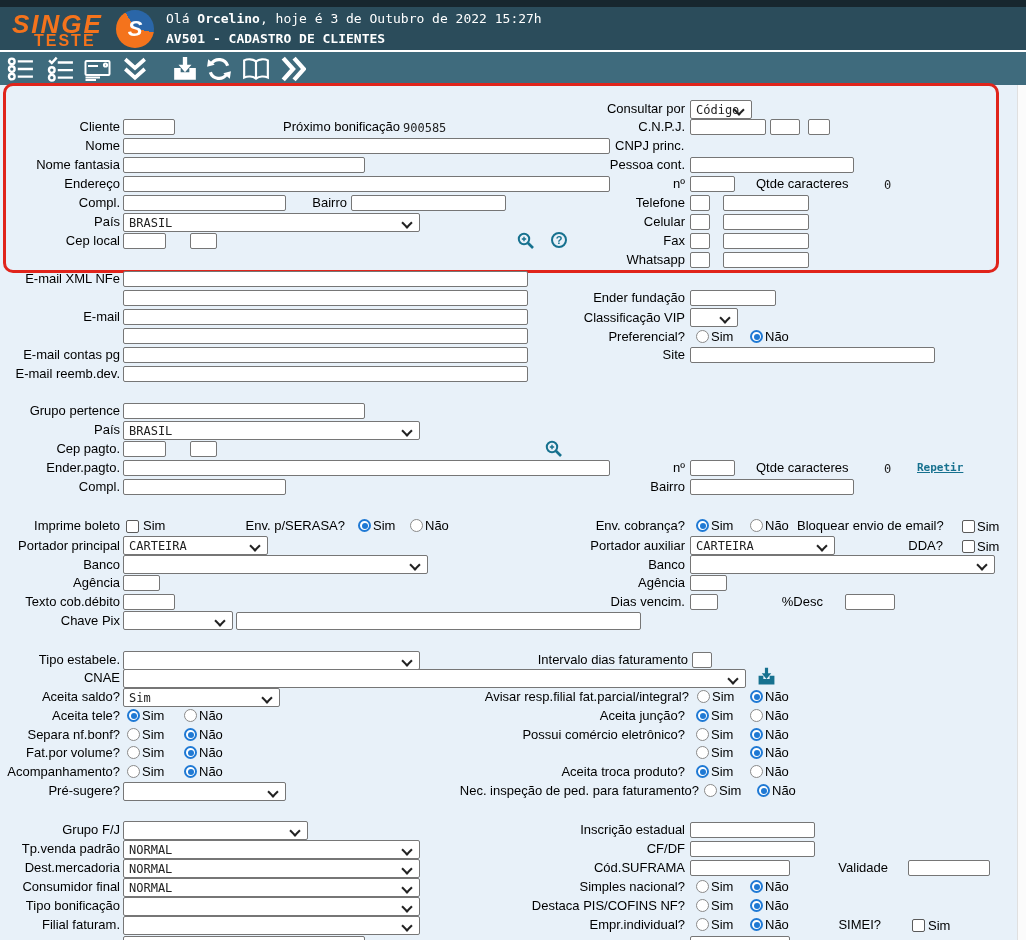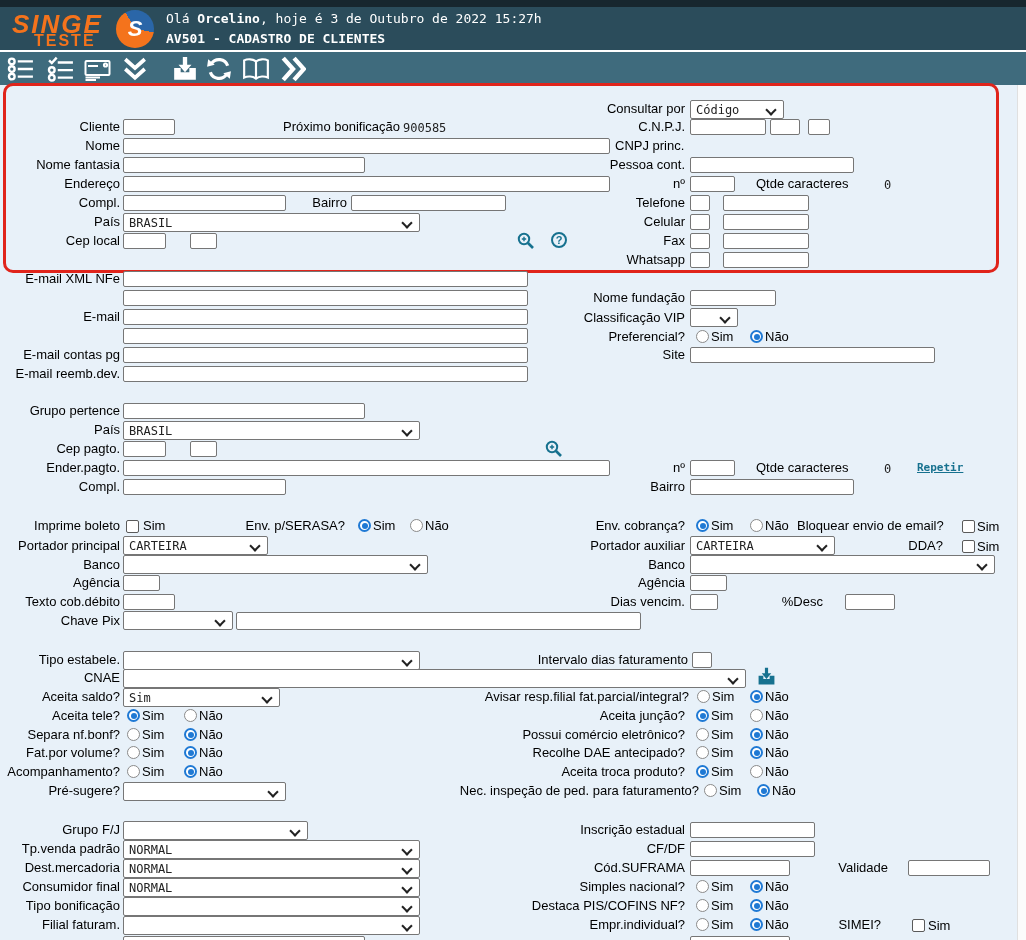--- a/index.html
+++ b/index.html
@@ -119,21 +119,21 @@
     <g stroke="#fff" stroke-width="4" fill="none">
       <path d="M3 2l9 10-9 10"></path>
         <path d="M13 2l9 10-9 10"></path>
     </g>
   </svg>
 
   <div class="redbox"></div>
   <div class="scroll"></div>
 
   <div class="L R" style="top:101px">Consultar por</div>
-  <div class="S" style="left:690px;top:100px;width:94px">Código</div>
+  <div class="S" style="left:690px;top:100px;width:62px">Código</div>
 
   <div class="L" style="top:119px">Cliente</div>
   <div class="I" style="left:123px;top:119px;width:52px"></div>
   <div class="LL" style="left:283px;top:119px">Próximo bonificação</div>
   <div class="V" style="left:403px;top:121px">900585</div>
   <div class="L R" style="top:119px">C.N.P.J.</div>
   <div class="I" style="left:690px;top:119px;width:76px"></div>
   <div class="I" style="left:770px;top:119px;width:30px"></div>
   <div class="I" style="left:808px;top:119px;width:22px"></div>
 
@@ -182,21 +182,21 @@
   <div class="I" style="left:690px;top:233px;width:20px"></div>
   <div class="I" style="left:723px;top:233px;width:86px"></div>
 
   <div class="L R" style="top:252px">Whatsapp</div>
   <div class="I" style="left:690px;top:252px;width:20px"></div>
   <div class="I" style="left:723px;top:252px;width:86px"></div>
 
   <div class="L" style="top:271px">E-mail XML NFe</div>
   <div class="I" style="left:123px;top:271px;width:405px"></div>
   <div class="I" style="left:123px;top:290px;width:405px"></div>
-  <div class="L R" style="top:290px">Nome fundação</div>
+  <div class="L R" style="top:290px">Ender fundação</div>
   <div class="I" style="left:690px;top:290px;width:86px"></div>
 
   <div class="L" style="top:309px">E-mail</div>
   <div class="I" style="left:123px;top:309px;width:405px"></div>
   <div class="L R" style="top:310px">Classificação VIP</div>
   <div class="S" style="left:690px;top:308px;width:48px"></div>
 
   <div class="I" style="left:123px;top:328px;width:405px"></div>
   <div class="L R" style="top:329px">Preferencial?</div>
   <div class="RB" style="left:696px;top:330px"></div>
@@ -330,21 +330,20 @@
   <div class="RB" style="left:696px;top:728px"></div>
   <div class="LL" style="left:711px;top:727px">Sim</div>
   <div class="RB on" style="left:750px;top:728px"></div>
   <div class="LL" style="left:765px;top:727px">Não</div>
 
   <div class="L" style="top:745px">Fat.por volume?</div>
   <div class="RB" style="left:127px;top:746px"></div>
   <div class="LL" style="left:142px;top:745px">Sim</div>
   <div class="RB on" style="left:184px;top:746px"></div>
   <div class="LL" style="left:199px;top:745px">Não</div>
-  <div class="L R" style="top:745px">Recolhe DAE antecipado?</div>
   <div class="RB" style="left:696px;top:746px"></div>
   <div class="LL" style="left:711px;top:745px">Sim</div>
   <div class="RB on" style="left:750px;top:746px"></div>
   <div class="LL" style="left:765px;top:745px">Não</div>
 
   <div class="L" style="top:764px">Acompanhamento?</div>
   <div class="RB" style="left:127px;top:765px"></div>
   <div class="LL" style="left:142px;top:764px">Sim</div>
   <div class="RB on" style="left:184px;top:765px"></div>
   <div class="LL" style="left:199px;top:764px">Não</div>

